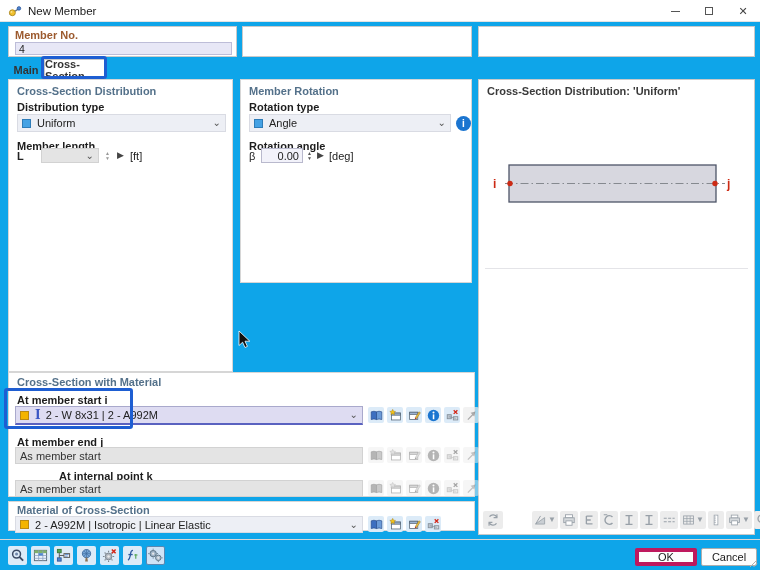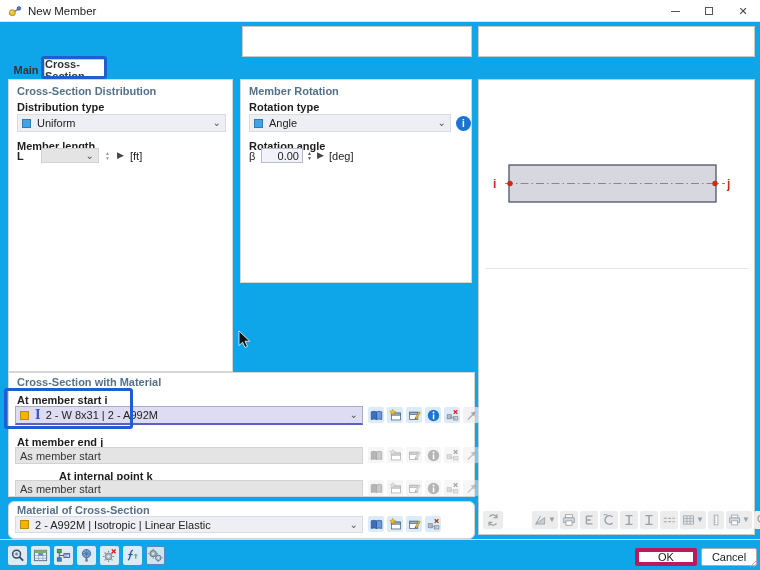--- a/index.html
+++ b/index.html
@@ -200,20 +200,26 @@
         </button>
       <button class="wbtn">
           <span class="max-glyph"></span>
         </button>
       <button class="wbtn">
           <span>✕</span>
         </button>
     </div>
   </div>
 
+  <div class="white-box" style="left:8px;top:26px;width:229px;height:31px;">
+    <span class="brown abs" style="left:6px;top:2px;">Member No.</span>
+    <div class="field-lav abs" style="left:6px;top:15px;width:217px;height:13px;display:flex;align-items:center;padding:0 3px;font-size:10.5px;">
+      <span>4</span>
+    </div>
+  </div>
   <div class="white-box" style="left:242px;top:26px;width:230px;height:31px;"></div>
   <div class="white-box" style="left:478px;top:26px;width:277px;height:31px;"></div>
 
   <div class="tab" style="left:10px;top:60px;width:32px;">
       <span>Main</span>
     </div>
   <div class="tab active" style="left:44px;top:59px;width:61px;height:20px;">
       <span>Cross-Section</span>
     </div>
   <div class="hl" style="left:41px;top:56px;width:66px;height:23px;"></div>
@@ -257,20 +263,21 @@
     </div>
     <div class="spin" style="left:64px;top:68px;">
       <span style="font-size:5px;color:#555;">▲</span>
       <span style="font-size:5px;color:#555;">▼</span>
     </div>
     <span class="exp" style="left:76px;top:71px;">▶</span>
     <span class="unit abs" style="left:88px;top:70px;">[deg]</span>
   </div>
 
   <div class="panel" style="left:478px;top:79px;width:277px;height:456px;border-color:#c9c9c9;">
+    <span class="abs" style="left:8px;top:5px;font-weight:700;color:#3a3a3a;">Cross-Section Distribution: 'Uniform'</span>
     <svg class="abs" style="left:0;top:79px;" width="275" height="52">
       <rect x="30" y="6" width="207" height="37" fill="#d7d7df" stroke="#4e5568" stroke-width="1.3"></rect>
       <line x1="26" y1="24.5" x2="246" y2="24.5" stroke="#85898f" stroke-width="1.2" stroke-dasharray="8 3 1.5 3"></line>
       <circle cx="31" cy="24.5" r="2.7" fill="#cc2a14"></circle>
       <circle cx="236" cy="24.5" r="2.7" fill="#cc2a14"></circle>
     </svg>
     <span class="node-lbl" style="left:14px;top:97px;">i</span>
     <span class="node-lbl" style="left:248px;top:97px;">j</span>
     <div class="abs" style="left:6px;top:188px;width:263px;border-top:1px solid #e4e4e8;"></div>
 
@@ -453,21 +460,21 @@
           </svg>
         </button>
       <button class="ibtn">
           <svg>
             <use href="#sym-pick"></use>
           </svg>
         </button>
     </div>
   </div>
 
-  <div class="panel" style="left:8px;top:501px;width:467px;height:38px;border-radius:6px;">
+  <div class="panel" style="left:8px;top:501px;width:467px;height:30px;">
     <span class="sec-h abs" style="left:8px;top:2px;">Material of Cross-Section</span>
     <div class="combo" style="left:6px;top:14px;width:348px;height:17px;">
       <span class="sq sq-yellow"></span>
       <span>2 - A992M | Isotropic | Linear Elastic</span>
       <span class="chev">⌄</span>
     </div>
     <div class="irow" style="left:359px;top:14px;">
       <button class="ibtn">
           <svg>
             <use href="#sym-book"></use>

